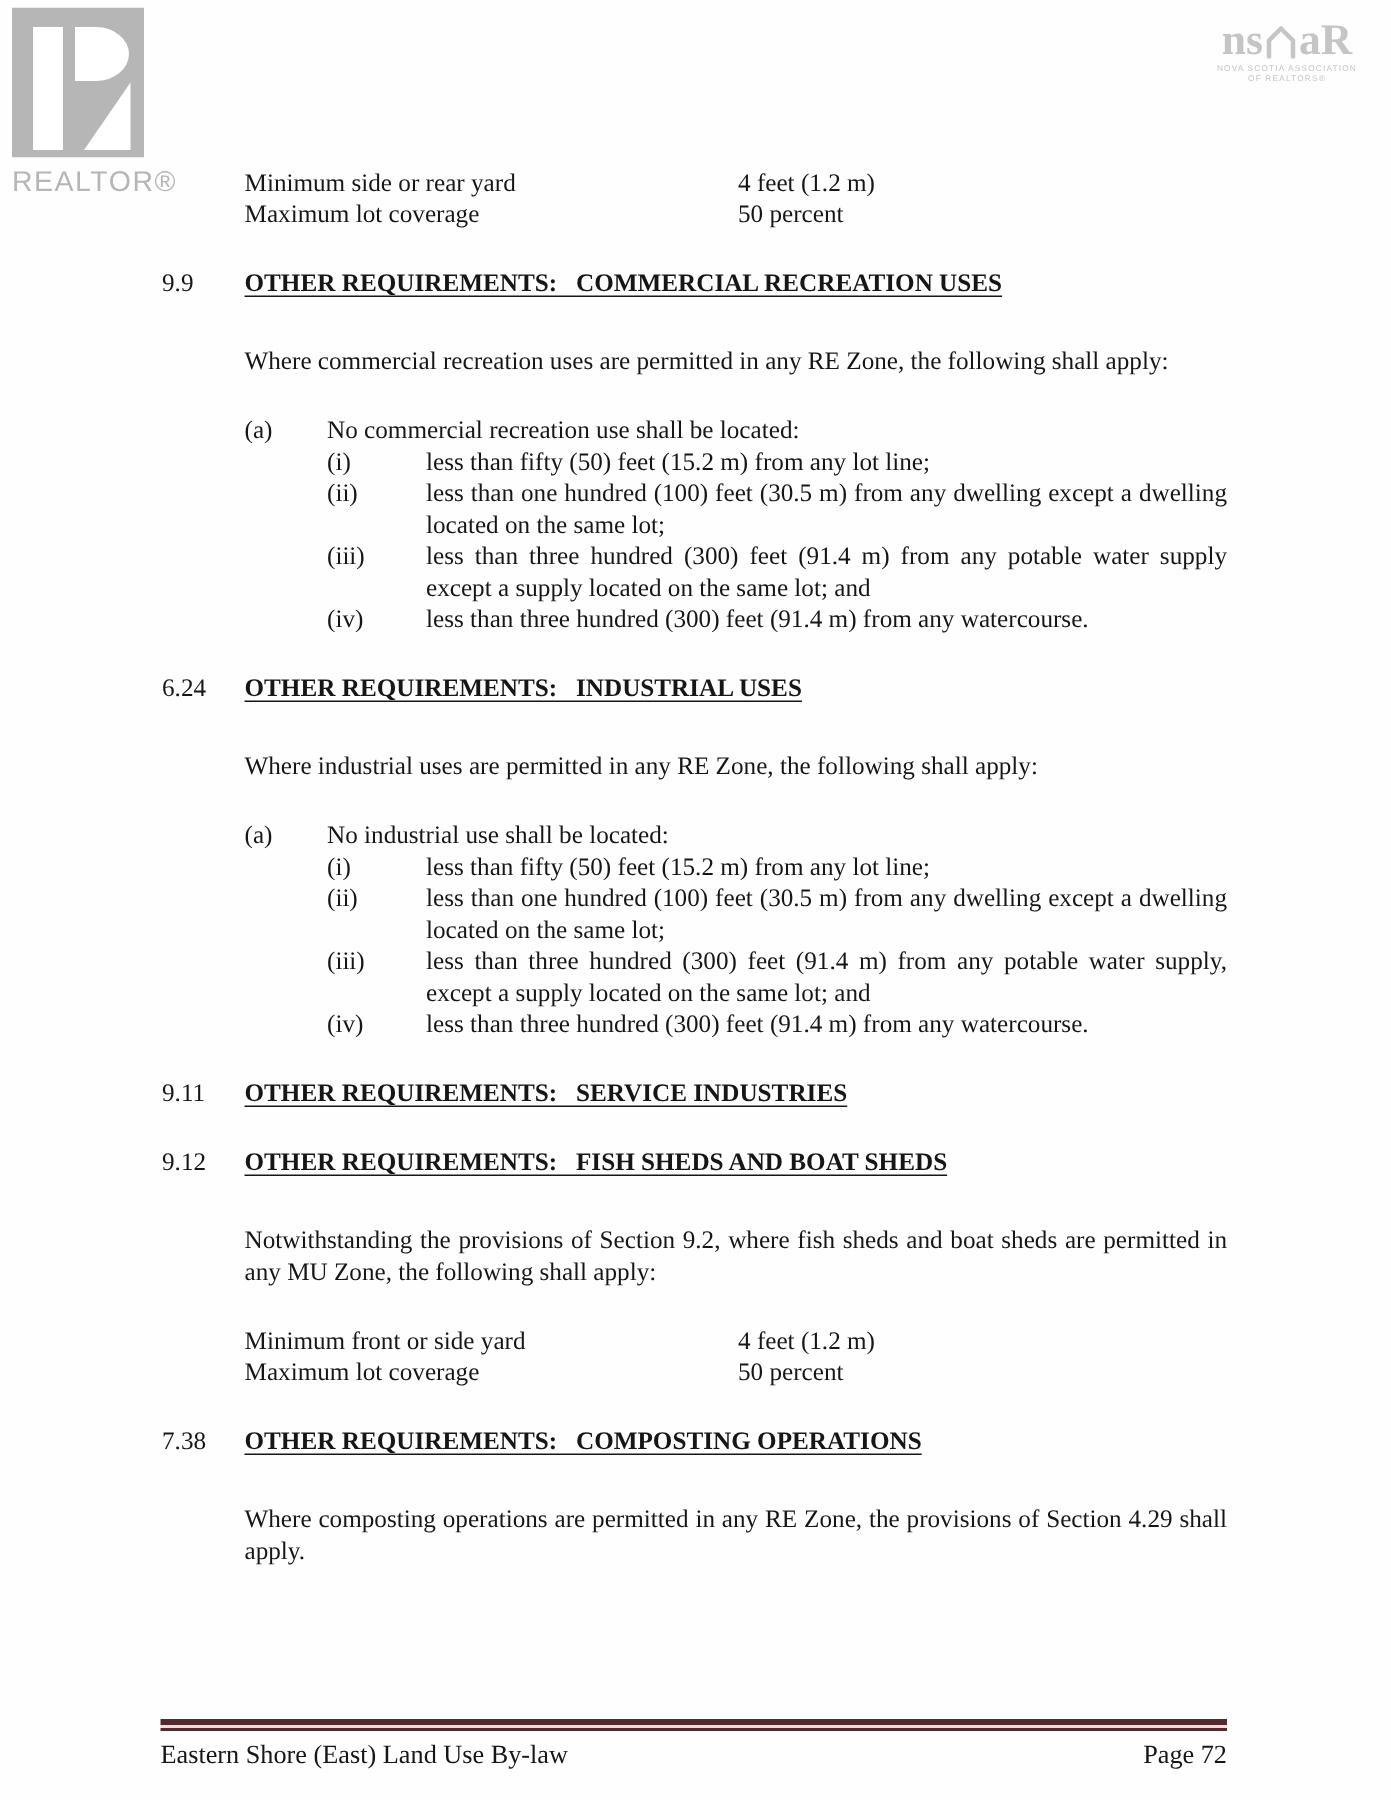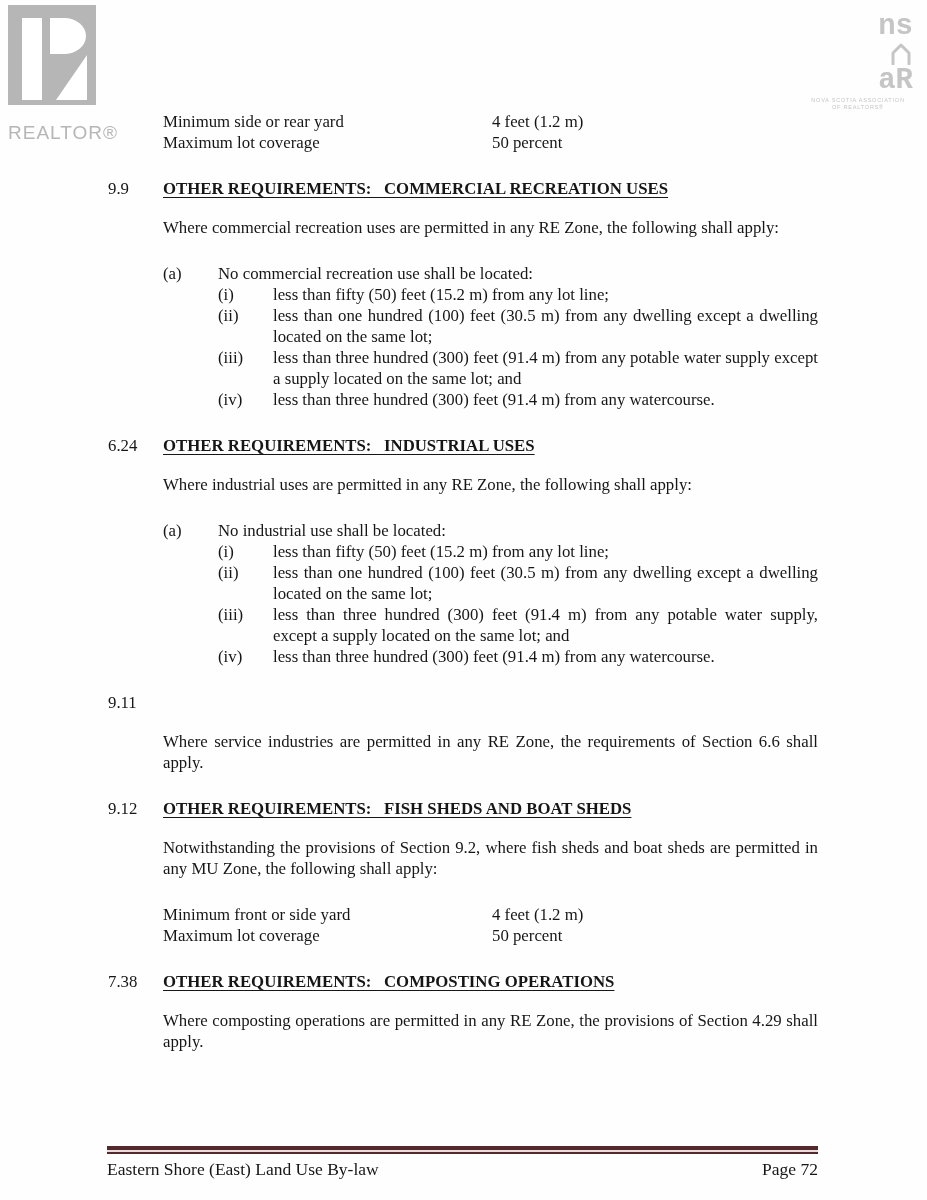--- a/index.html
+++ b/index.html
@@ -12,30 +12,29 @@
     color:var(--text-color,#161616);
     overflow:hidden;
   }
 
   
   .realtor-logo{position:absolute;left:8px;top:5px;width:110px;}
   .realtor-text{
     font-family:"Liberation Sans", sans-serif;
     font-size:19px;letter-spacing:1px;
     color:var(--logo-gray,#b5b6b5);
-    margin-top:12px;
+    margin-top:1px;
   }
   .nsar-logo{position:absolute;right:14px;top:13px;width:110px;text-align:center;}
   .nsar-wordmark{
     display:flex;align-items:flex-end;justify-content:center;
-    font-family:Liberation Mono, monospace;
+    font-family:Liberation Serif, serif;
     font-size:29px;font-weight:bold;line-height:28px;
     color:var(--nsar-gray,#c4c5c4);
     letter-spacing:0px;
-    flex-direction:column;
   }
   .nsar-house{margin:0 1px 2px 1px;}
   .nsar-tagline{
     font-family:"Liberation Sans", sans-serif;
     font-size:5.5px;line-height:7px;letter-spacing:0.8px;
     color:var(--nsar-gray,#c4c5c4);
     margin-top:2px;white-space:nowrap;
   }
 
   
@@ -48,27 +47,27 @@
 
   .section{margin-top:25px;}
   .sec-head{display:flex;}
   .sec-num{width:55px;flex:none;}
   .sec-title{
     text-decoration:underline;
     text-underline-offset:3px;
     text-decoration-thickness:1.4px;
     font-weight:bold;
   }
-  .sec-intro{margin:18px 0 0 55px;text-align:justify;}
+  .sec-intro{margin:31px 0 0 55px;text-align:justify;}
   .clause{display:flex;margin:25px 0 0 55px;}
   .clause-label{width:55px;flex:none;}
   .clause-text{flex:1;}
   .subclause{display:flex;margin-left:110px;}
   .sub-label{width:55px;flex:none;}
-  .sub-text{flex:1;text-align:justify;}
+  .sub-text{flex:1;text-align:justify;margin-left:11px;}
   .sec-table{margin:25px 0 0 55px;}
 
   
   .footer{position:absolute;left:107px;top:1146px;width:711px;}
   .footer-rule .bar-thick{height:4px;background:var(--rule-color,#53292d);}
   .footer-rule .bar-gap{height:2px;background:#ecdcdd;}
   .footer-rule .bar-thin{height:2px;background:var(--rule-color,#53292d);}
   .footer-row{
     display:flex;justify-content:space-between;
     margin-top:5px;font-size:17.5px;gap:10px;
@@ -163,22 +162,22 @@
             <div class="sub-text">less than three hundred (300) feet (91.4 m) from any potable water supply, except a supply located on the same lot; and</div>
           </div>
           <div class="subclause">
             <div class="sub-label">(iv)</div>
             <div class="sub-text">less than three hundred (300) feet (91.4 m) from any watercourse.</div>
           </div>
         </section>
         <section class="section">
           <div class="sec-head">
             <div class="sec-num">9.11</div>
-          </div>
-          <div class="sec-intro">Where service industries are permitted in any RE Zone, the requirements of Section 6.6 shall apply.</div>
+            <div class="sec-title">OTHER REQUIREMENTS:&nbsp;&nbsp; SERVICE INDUSTRIES</div>
+          </div>
         </section>
         <section class="section">
           <div class="sec-head">
             <div class="sec-num">9.12</div>
             <div class="sec-title">OTHER REQUIREMENTS:&nbsp;&nbsp; FISH SHEDS AND BOAT SHEDS</div>
           </div>
           <div class="sec-intro">Notwithstanding the provisions of Section 9.2, where fish sheds and boat sheds are permitted in any MU Zone, the following shall apply:</div>
           <div class="sec-table">
             <div class="kv-row">
               <div class="kv-label">Minimum front or side yard</div>

